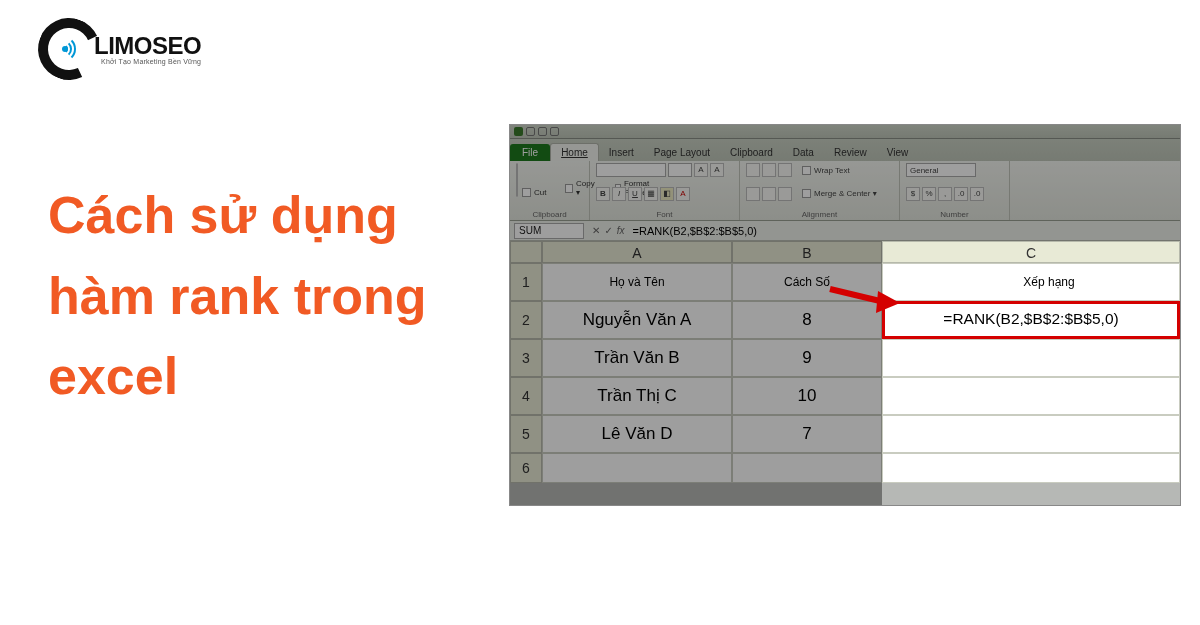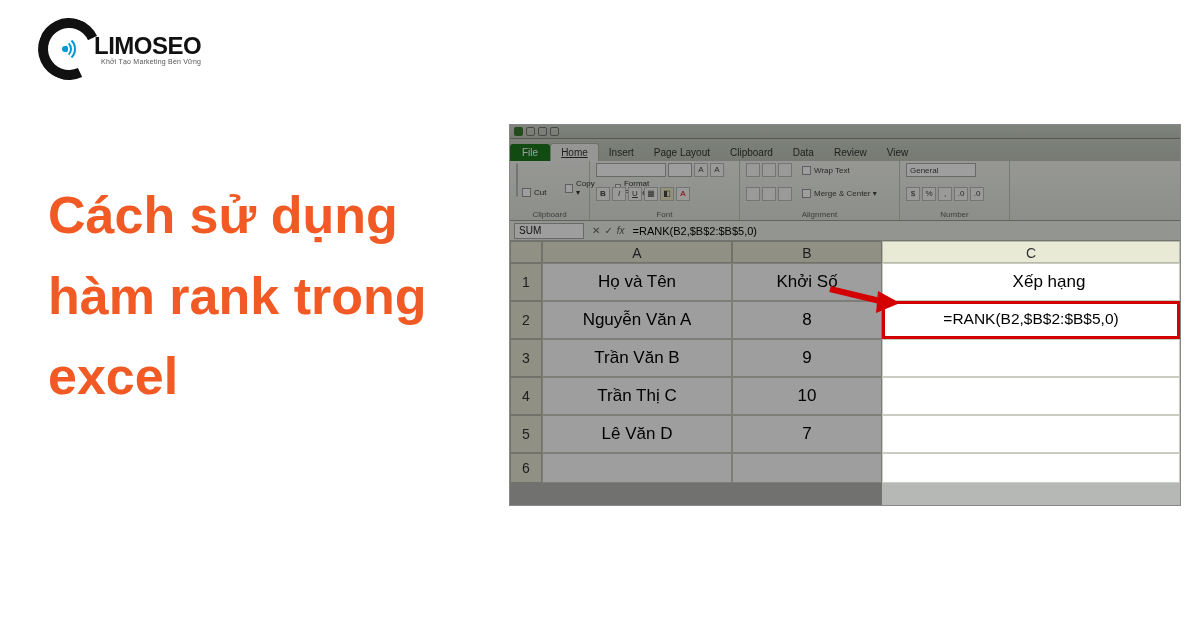--- a/index.html
+++ b/index.html
@@ -153,21 +153,21 @@
   }
   .namebox{width:70px;height:16px;margin:0 4px;background:#fff;border:1px solid #aaa;font-size:10px;line-height:14px;padding:0 4px;}
   .fx-icons{display:flex;gap:4px;align-items:center;color:#666;font-size:10px;padding:0 4px;}
   .fx-icons span{display:inline-block;}
   .formula{font-size:11px;color:#000;padding-left:4px;}
   
   .sheet{display:grid;grid-template-columns:32px 190px 150px 1fr;}
   .hd{background:#e8ead6;border:1px solid #b6b9ab;height:22px;font-size:14px;text-align:center;line-height:22px;color:#333;}
   .rh{background:#e8ead6;border:1px solid #b6b9ab;width:32px;text-align:center;font-size:14px;color:#333;line-height:36px;}
   .cell{border:1px solid #c9ccc0;background:#fff;height:38px;font-size:17px;text-align:center;line-height:36px;color:#000;position:relative;}
-  .cell.hcell{font-size:17px;}
+  .cell.hcell{font-size:12px;}
   .highlight{
     position:relative; z-index:5;
   }
   .highlight .inner{
     position:absolute; inset:2px; background:#fff; outline:3px solid #d40000;
     font-size:15.5px; line-height:30px;
   }
   .arrow{
     position:absolute; z-index:6; pointer-events:none;
   }
@@ -304,21 +304,21 @@
   </div>
 
   <div class="sheet">
     <div class="corner"></div>
     <div class="hd">A</div>
     <div class="hd">B</div>
     <div class="hd">C</div>
 
     <div class="rh">1</div>
     <div class="cell hcell">Họ và Tên</div>
-    <div class="cell hcell">Khởi Số</div>
+    <div class="cell hcell">Cách Số</div>
     <div class="cell hcell" style="position:relative;z-index:5;padding-left:36px;">Xếp hạng</div>
 
     <div class="rh">2</div>
     <div class="cell">Nguyễn Văn A</div>
     <div class="cell">8</div>
     <div class="cell highlight">
         <div class="inner">=RANK(B2,$B$2:$B$5,0)</div>
       </div>
 
     <div class="rh">3</div>

